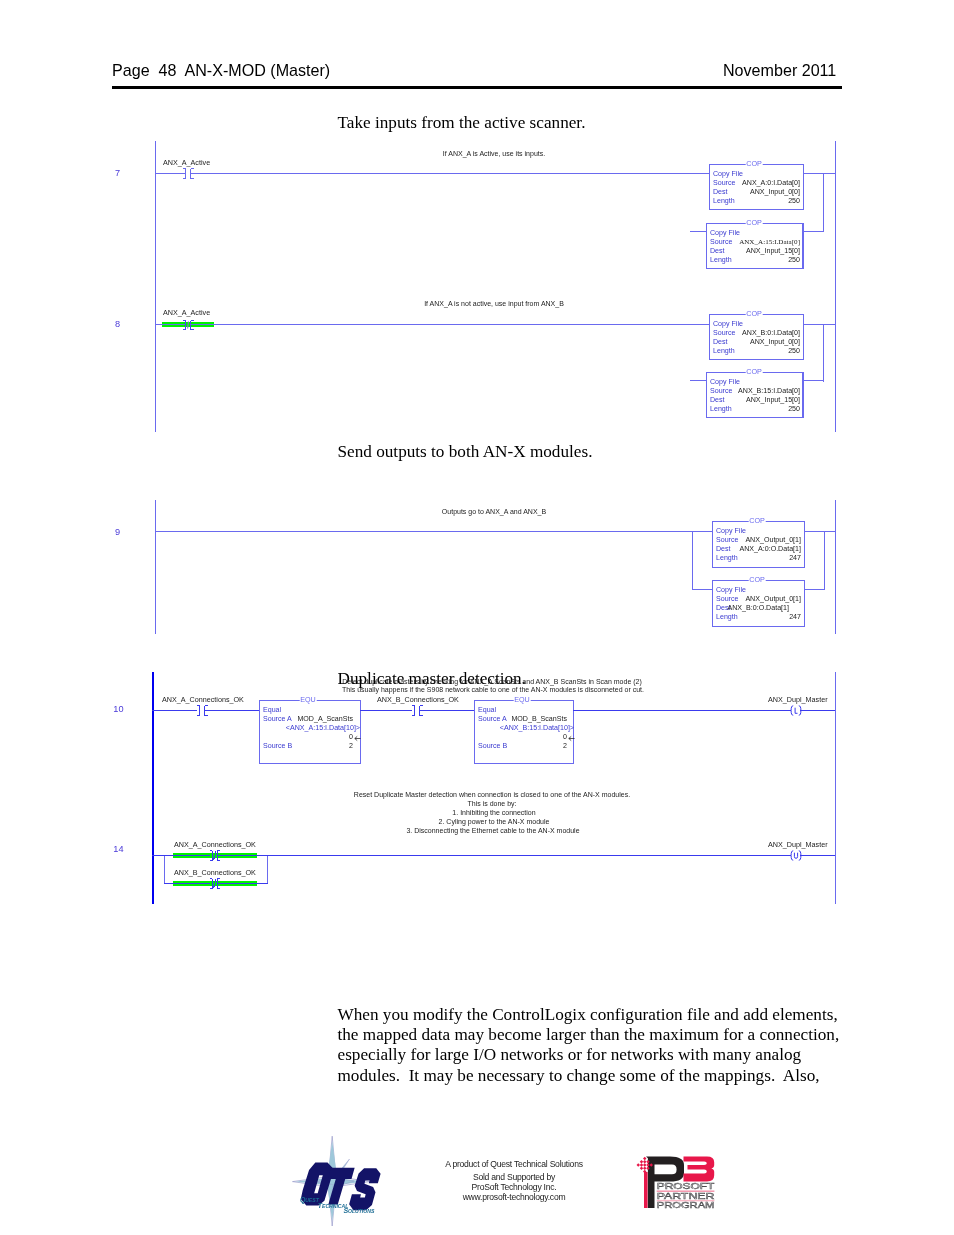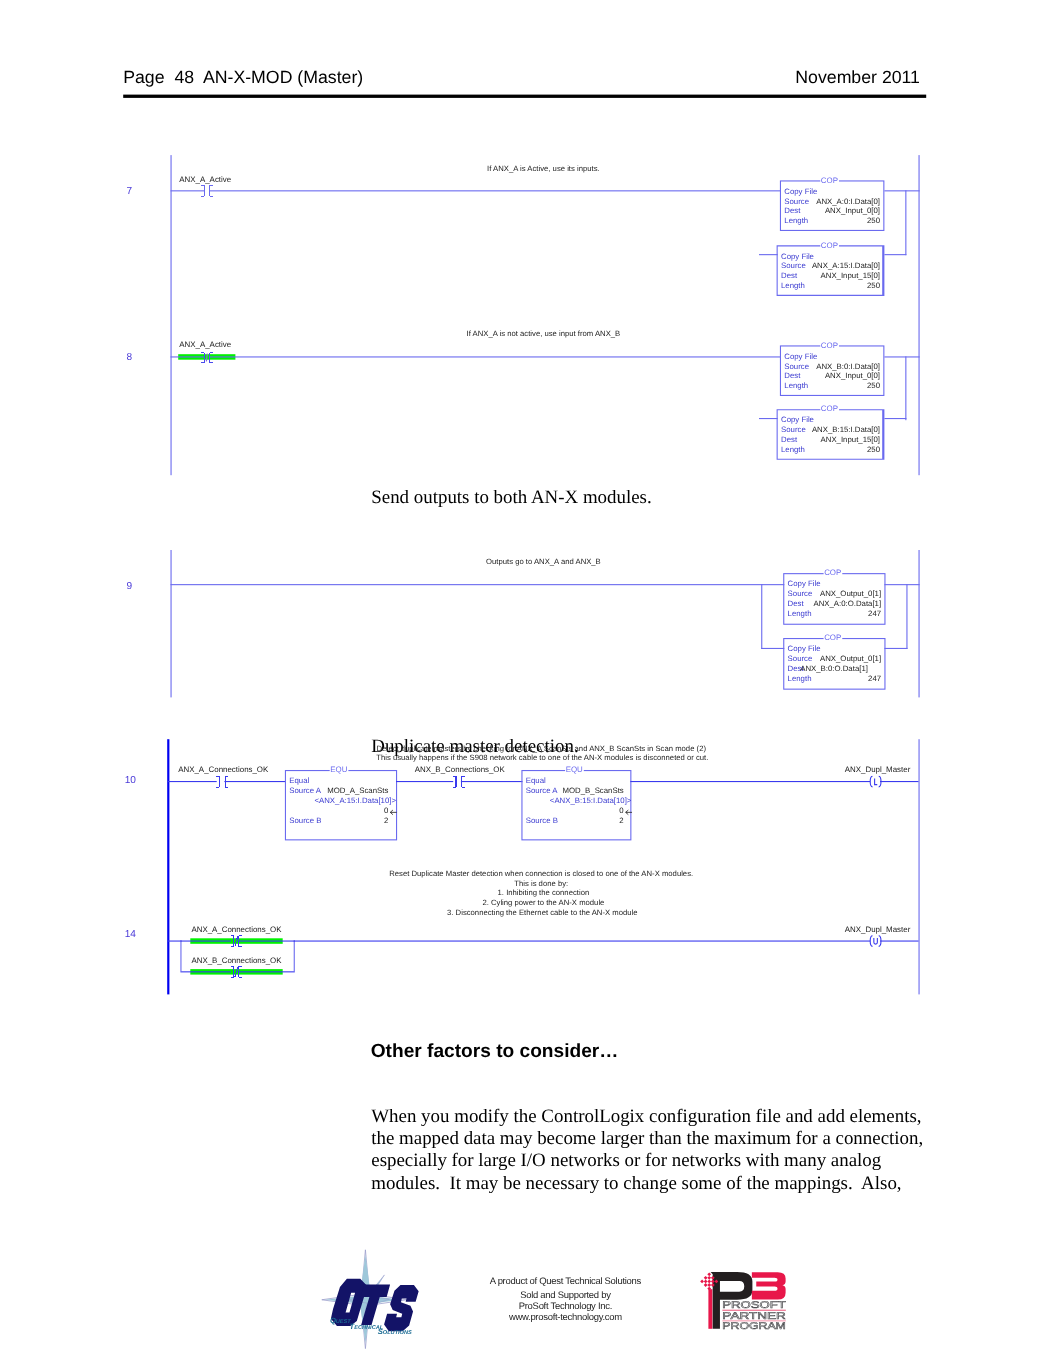--- a/index.html
+++ b/index.html
@@ -75,20 +75,21 @@
 <body>
 
 <div class="page">
 
   <div>
     <div id="hdr-left">Page  48  AN-X-MOD (Master)</div>
     <div id="hdr-right">November 2011</div>
     <div id="hdr-rule"></div>
   </div>
 
+  <div class="cap" style="left:337.5px;top:113px;">Take inputs from the active scanner.</div>
 
   <div class="lad" id="ladder1">
     <div class="vrail" style="left:155px;top:141px;height:291px;"></div>
     <div class="vrail" style="left:835px;top:141px;height:291px;"></div>
 
     <div class="rnum" style="left:115px;top:169px;">7</div>
     <div class="cmt" style="left:494px;top:150px;">If ANX_A is Active, use its inputs.</div>
     <div class="tag" style="left:163px;top:159px;">ANX_A_Active</div>
     <div class="hline" style="left:155px;top:173px;width:31px;"></div>
     <div class="contact" style="left:182px;top:168px;">
@@ -108,21 +109,21 @@
     <div class="ival" style="left:714px;top:179px;width:86px;">ANX_A:0:I.Data[0]</div>
     <div class="irow" style="left:713px;top:188px;">Dest</div>
     <div class="ival" style="left:714px;top:188px;width:86px;">ANX_Input_0[0]</div>
     <div class="irow" style="left:713px;top:197px;">Length</div>
     <div class="ival" style="left:714px;top:197px;width:86px;">250</div>
 
     <div class="ibox ibox-r" style="left:706px;top:223px;width:98px;height:46px;"></div>
     <div class="ibox-title" style="left:754px;top:219.2px;">COP</div>
     <div class="irow" style="left:710px;top:229px;">Copy File</div>
     <div class="irow" style="left:710px;top:238px;">Source</div>
-    <div class="ival" style="left:711px;top:238px;width:89px;">ANX_A:15:I.Data[0]</div>
+    <div class="ival" style="left:711px;top:238px;width:89px;font-family:Liberation Serif, serif;">ANX_A:15:I.Data[0]</div>
     <div class="irow" style="left:710px;top:247px;">Dest</div>
     <div class="ival" style="left:711px;top:247px;width:89px;">ANX_Input_15[0]</div>
     <div class="irow" style="left:710px;top:256px;">Length</div>
     <div class="ival" style="left:711px;top:256px;width:89px;">250</div>
 
     <div class="hline" style="left:804px;top:173px;width:32px;"></div>
     <div class="vline" style="left:823px;top:173px;height:59px;"></div>
     <div class="hline" style="left:804px;top:231px;width:20px;"></div>
     <div class="hline" style="left:690px;top:231px;width:17px;"></div>
 
@@ -329,21 +330,20 @@
           <g stroke="#3a3aee" stroke-width="1" fill="none" stroke-linecap="butt">
         <path d="M3.2 0.7 Q1.1 0.7 1.1 5.5 Q1.1 10.3 3.2 10.3"></path>
         <path d="M8.8 0.7 Q10.9 0.7 10.9 5.5 Q10.9 10.3 8.8 10.3"></path>
         <path d="M4.4 2.7 L4.4 6.6 Q4.4 8.3 6.0 8.3 Q7.6 8.3 7.6 6.6 L7.6 2.7"></path>
           </g>
         </svg>
     </div>
     <div class="hline2" style="left:800px;top:855px;width:35px;"></div>
   </div>
 
-  <div id="body-heading">Other factors to consider…</div>
   <div id="body-p2">When you modify the ControlLogix configuration file and add elements, the mapped data may become larger than the maximum for a connection, especially for large I/O networks or for networks with many analog modules.  It may be necessary to change some of the mappings.  Also,</div>
 
   <div id="footer">
     <div id="qts-logo">
       <svg width="112" height="94" viewBox="0 0 112 94">
 
         <g>
 
           <path d="M40.2 2.2 L43.9 42.6 L78.0 47.6 L43.9 52.6 L40.2 92.0 L36.5 52.6 L0.5 47.6 L36.5 42.6 Z" fill="none" stroke="#9a9ccb" stroke-width="0.7"></path>
 

